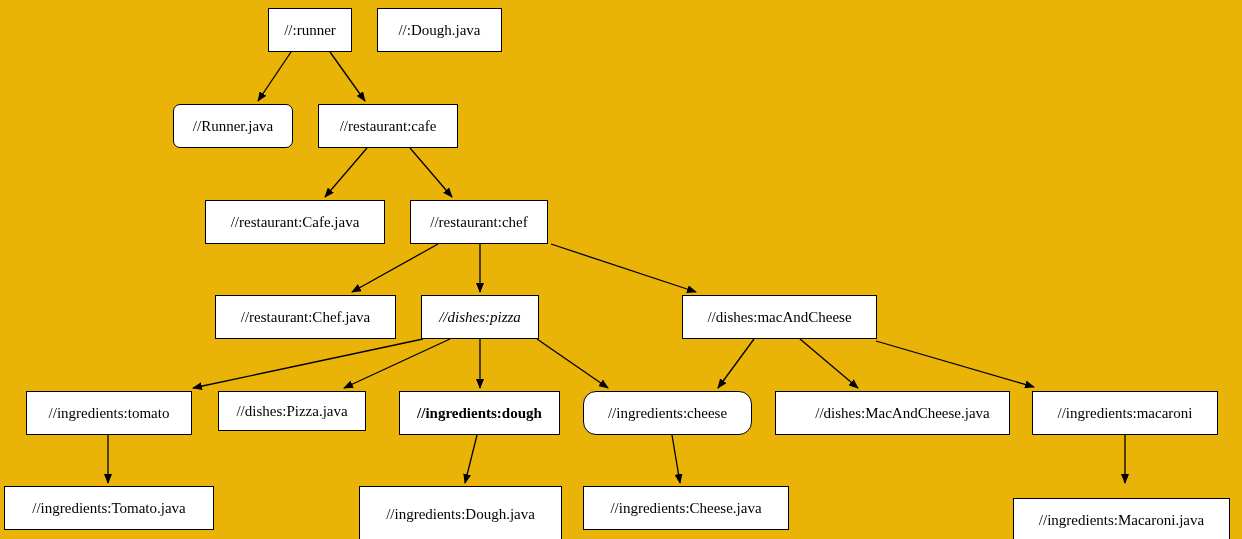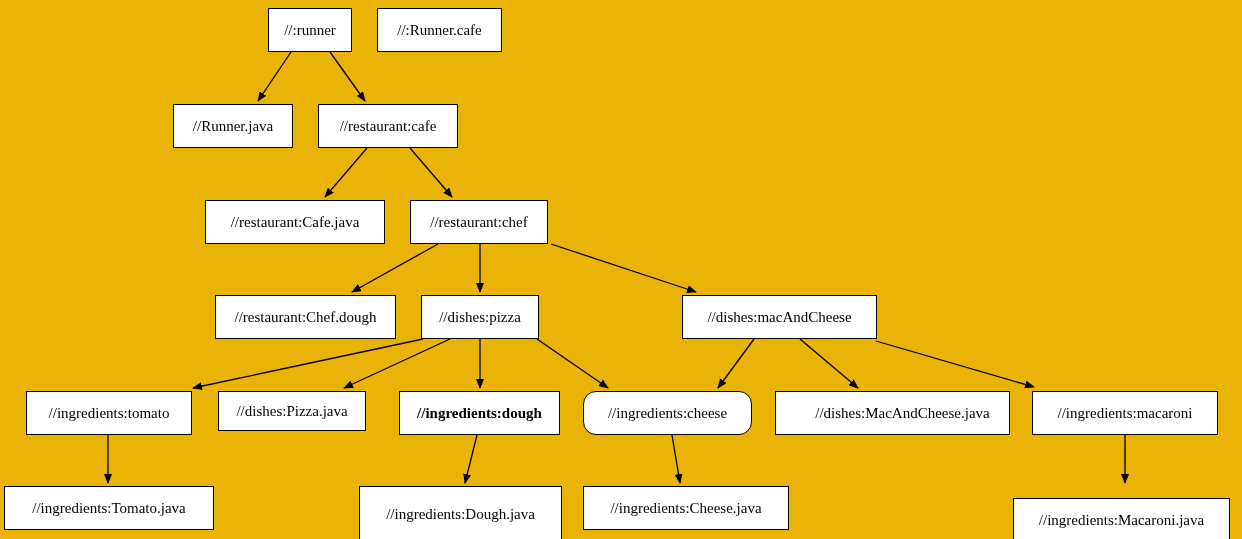--- a/index.html
+++ b/index.html
@@ -64,27 +64,27 @@
         <line x1="800" y1="339" x2="858" y2="388" stroke="#000000" stroke-width="1.3" marker-end="url(#arrowhead)"></line>
         <line x1="876" y1="341" x2="1034" y2="387" stroke="#000000" stroke-width="1.3" marker-end="url(#arrowhead)"></line>
         <line x1="108" y1="435" x2="108" y2="483" stroke="#000000" stroke-width="1.3" marker-end="url(#arrowhead)"></line>
         <line x1="477" y1="435" x2="465" y2="483" stroke="#000000" stroke-width="1.3" marker-end="url(#arrowhead)"></line>
         <line x1="672" y1="435" x2="680" y2="483" stroke="#000000" stroke-width="1.3" marker-end="url(#arrowhead)"></line>
         <line x1="1125" y1="435" x2="1125" y2="483" stroke="#000000" stroke-width="1.3" marker-end="url(#arrowhead)"></line>
       </g>
   </svg>
   <div id="nodes">
       <div class="node" style="left: 268px; top: 8px; width: 84px; height: 44px; background: rgb(255, 255, 255); border-color: rgb(0, 0, 0); color: rgb(0, 0, 0);">//:runner</div>
-      <div class="node" style="left: 377px; top: 8px; width: 125px; height: 44px; background: rgb(255, 255, 255); border-color: rgb(0, 0, 0); color: rgb(0, 0, 0);">//:Runner.cafe</div>
-      <div class="node" style="left: 173px; top: 104px; width: 120px; height: 44px; background: rgb(255, 255, 255); border-color: rgb(0, 0, 0); color: rgb(0, 0, 0);">//Runner.java</div>
+      <div class="node" style="left: 377px; top: 8px; width: 125px; height: 44px; background: rgb(255, 255, 255); border-color: rgb(0, 0, 0); color: rgb(0, 0, 0);">//:Dough.java</div>
+      <div class="node" style="left: 173px; top: 104px; width: 120px; height: 44px; background: rgb(255, 255, 255); border-color: rgb(0, 0, 0); color: rgb(0, 0, 0); border-radius: 7px;">//Runner.java</div>
       <div class="node" style="left: 318px; top: 104px; width: 140px; height: 44px; background: rgb(255, 255, 255); border-color: rgb(0, 0, 0); color: rgb(0, 0, 0);">//restaurant:cafe</div>
       <div class="node" style="left: 205px; top: 200px; width: 180px; height: 44px; background: rgb(255, 255, 255); border-color: rgb(0, 0, 0); color: rgb(0, 0, 0);">//restaurant:Cafe.java</div>
       <div class="node" style="left: 410px; top: 200px; width: 138px; height: 44px; background: rgb(255, 255, 255); border-color: rgb(0, 0, 0); color: rgb(0, 0, 0);">//restaurant:chef</div>
-      <div class="node" style="left: 215px; top: 295px; width: 181px; height: 44px; background: rgb(255, 255, 255); border-color: rgb(0, 0, 0); color: rgb(0, 0, 0);">//restaurant:Chef.dough</div>
-      <div class="node" style="left: 421px; top: 295px; width: 118px; height: 44px; background: rgb(255, 255, 255); border-color: rgb(0, 0, 0); color: rgb(0, 0, 0);">//dishes:pizza</div>
+      <div class="node" style="left: 215px; top: 295px; width: 181px; height: 44px; background: rgb(255, 255, 255); border-color: rgb(0, 0, 0); color: rgb(0, 0, 0);">//restaurant:Chef.java</div>
+      <div class="node" style="left: 421px; top: 295px; width: 118px; height: 44px; background: rgb(255, 255, 255); border-color: rgb(0, 0, 0); color: rgb(0, 0, 0); font-style: italic;">//dishes:pizza</div>
       <div class="node" style="left: 682px; top: 295px; width: 195px; height: 44px; background: rgb(255, 255, 255); border-color: rgb(0, 0, 0); color: rgb(0, 0, 0);">//dishes:macAndCheese</div>
       <div class="node" style="left: 26px; top: 391px; width: 166px; height: 44px; background: rgb(255, 255, 255); border-color: rgb(0, 0, 0); color: rgb(0, 0, 0);">//ingredients:tomato</div>
       <div class="node" style="left: 218px; top: 391px; width: 148px; height: 40px; background: rgb(255, 255, 255); border-color: rgb(0, 0, 0); color: rgb(0, 0, 0);">//dishes:Pizza.java</div>
       <div class="node" style="left: 399px; top: 391px; width: 161px; height: 44px; background: rgb(255, 255, 255); border-color: rgb(0, 0, 0); color: rgb(0, 0, 0); font-weight: bold;">//ingredients:dough</div>
       <div class="node" style="left: 583px; top: 391px; width: 169px; height: 44px; background: rgb(255, 255, 255); border-color: rgb(0, 0, 0); color: rgb(0, 0, 0); border-radius: 13px;">//ingredients:cheese</div>
       <div class="node" style="left: 775px; top: 391px; width: 235px; height: 44px; background: rgb(255, 255, 255); border-color: rgb(0, 0, 0); color: rgb(0, 0, 0); padding-left: 20px;">//dishes:MacAndCheese.java</div>
       <div class="node" style="left: 1032px; top: 391px; width: 186px; height: 44px; background: rgb(255, 255, 255); border-color: rgb(0, 0, 0); color: rgb(0, 0, 0);">//ingredients:macaroni</div>
       <div class="node" style="left: 4px; top: 486px; width: 210px; height: 44px; background: rgb(255, 255, 255); border-color: rgb(0, 0, 0); color: rgb(0, 0, 0);">//ingredients:Tomato.java</div>
       <div class="node" style="left: 359px; top: 486px; width: 203px; height: 56px; background: rgb(255, 255, 255); border-color: rgb(0, 0, 0); color: rgb(0, 0, 0);">//ingredients:Dough.java</div>
       <div class="node" style="left: 583px; top: 486px; width: 206px; height: 44px; background: rgb(255, 255, 255); border-color: rgb(0, 0, 0); color: rgb(0, 0, 0);">//ingredients:Cheese.java</div>

